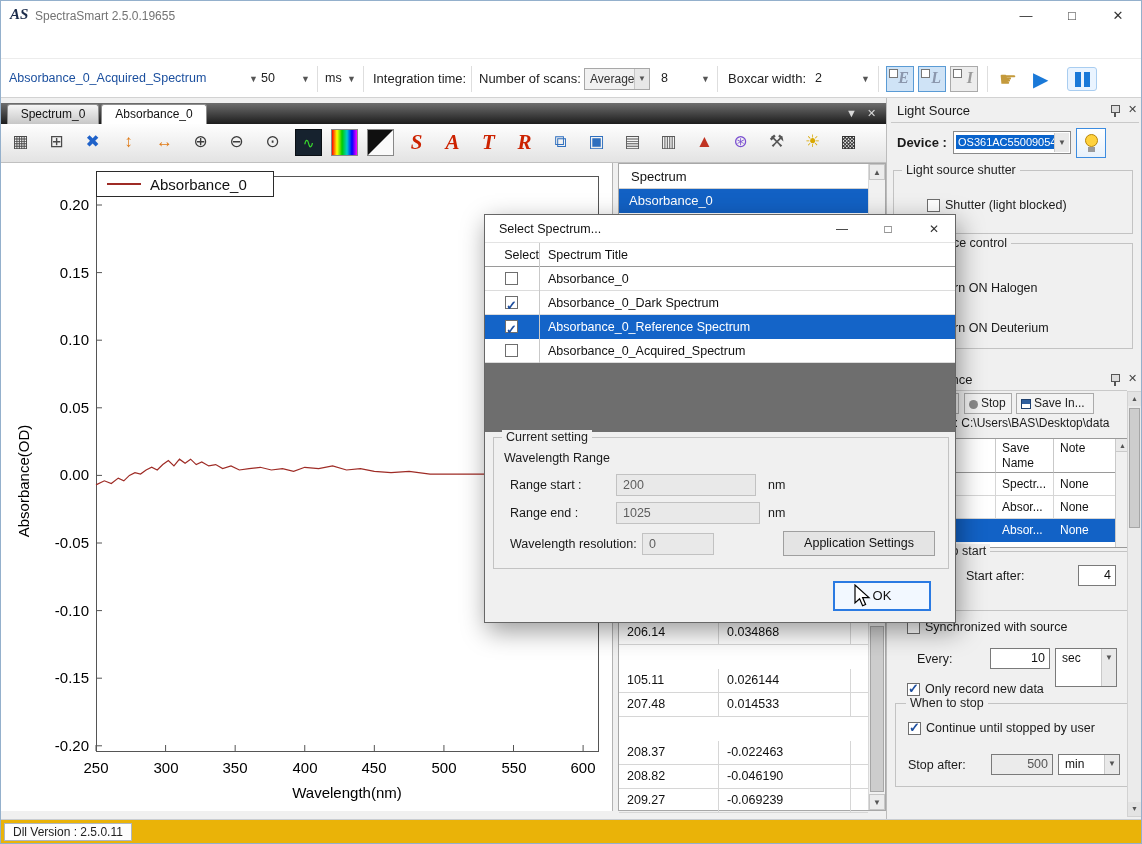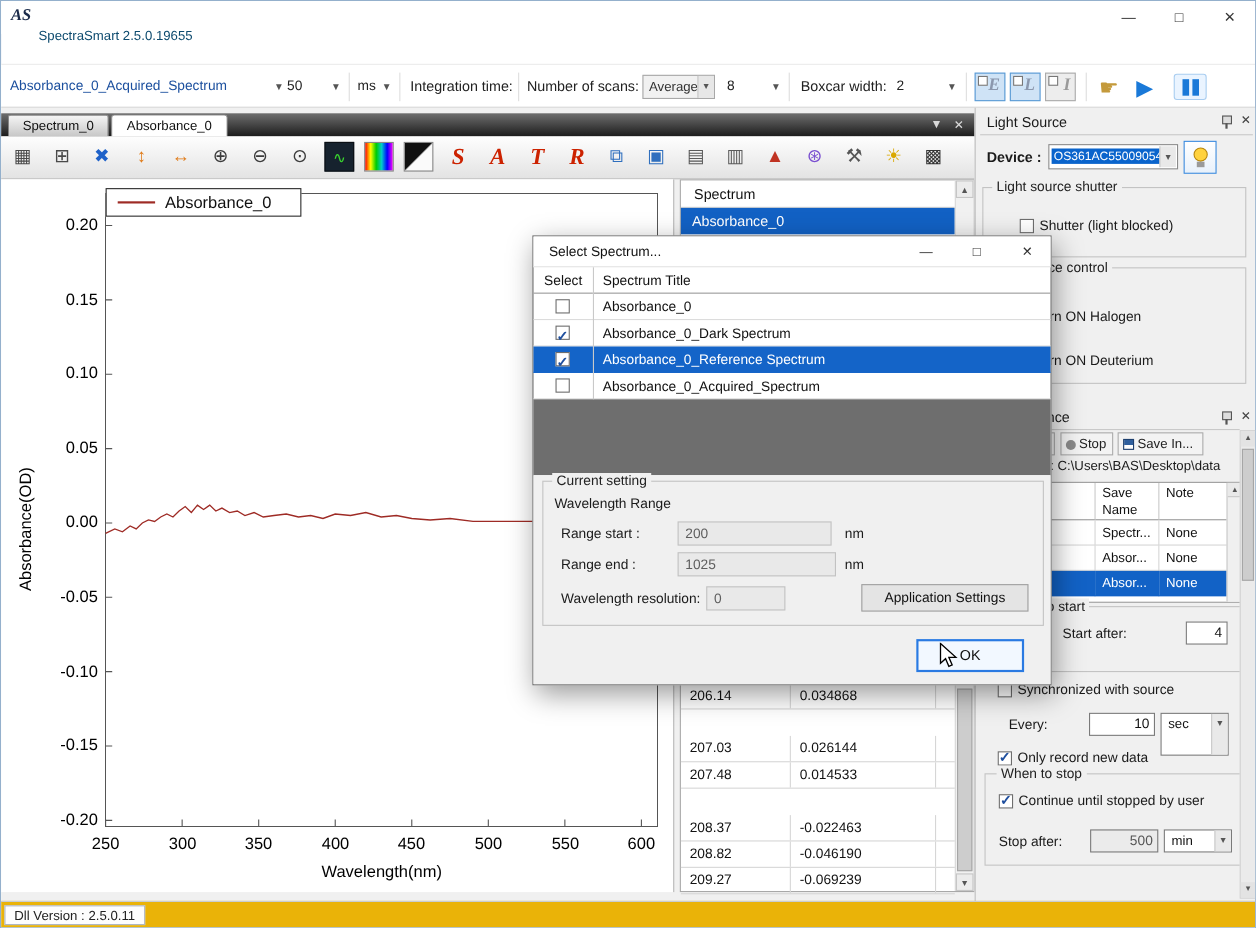--- a/index.html
+++ b/index.html
@@ -3,21 +3,21 @@
 <meta charset="utf-8">
 <style>
   *{margin:0;padding:0;box-sizing:border-box}
   html,body{background:#fff}
   #app{position:relative;width:1142px;height:844px;background:#fff;border:1px solid #94b0cc;
        font-family:"Liberation Sans",sans-serif;font-size:13px;color:#1a1a1a;overflow:hidden}
   
   .titlebar{position:absolute;left:0;top:0;right:0;height:30px;background:#fff}
   .logo{position:absolute;left:9px;top:5px;width:20px;height:20px;font-family:"Liberation Serif",serif;
         font-style:italic;font-weight:bold;font-size:15px;color:#1b2b4a}
-  .win-title{position:absolute;left:34px;top:16px;height:30px;line-height:30px;font-size:12px;color:#0c4a6e}
+  .win-title{position:absolute;left:34px;top:0;height:30px;line-height:30px;font-size:12px;color:#737373}
   .win-btn{position:absolute;top:0;width:46px;height:30px;text-align:center;line-height:30px;font-size:13px;color:#333}
   
   .menubar{position:absolute;left:0;top:30px;right:0;height:27px;background:#fff}
   .menu-item{display:inline-block;padding:5px 12px;font-size:13px;color:#111}
   
   .toolbar{position:absolute;left:0;top:57px;right:0;height:40px;background:#fff;border-top:1px solid #ececec;border-bottom:1px solid #d2d2d2}
   .tb-lbl{position:absolute;top:12px;font-size:13px;color:#222;white-space:nowrap}
   .tb-val{position:absolute;top:12px;font-size:12.5px;color:#222}
   .dd{position:absolute;top:15px;font-size:9px;color:#555}
   .vsep{position:absolute;top:7px;width:1px;height:26px;background:#dedede}
@@ -264,21 +264,21 @@
         <span class="sarrow" style="top:0">▲</span>
         <span class="sarrow" style="bottom:0">▼</span>
         <span class="sthumb" style="top:462px;height:166px"></span>
       </div>
       <div class="stable">
         <div class="srow" style="top:0">
             <span class="scell" style="left:0;width:100px">206.14</span>
             <span class="scell" style="left:100px;width:132px">0.034868</span>
           </div>
         <div class="srow" style="top:48px">
-            <span class="scell" style="left:0;width:100px">207.03</span>
+            <span class="scell" style="left:0;width:100px">105.11</span>
             <span class="scell" style="left:100px;width:132px">0.026144</span>
           </div>
         <div class="srow" style="top:72px">
             <span class="scell" style="left:0;width:100px">207.48</span>
             <span class="scell" style="left:100px;width:132px">0.014533</span>
           </div>
         <div class="srow" style="top:120px">
             <span class="scell" style="left:0;width:100px">208.37</span>
             <span class="scell" style="left:100px;width:132px">-0.022463</span>
           </div>
@@ -405,21 +405,21 @@
     <span class="status-cell">Dll Version : 2.5.0.11</span>
   </div>
 
   <div class="dlg">
     <div class="dlg-title">
       <span class="t">Select Spectrum...</span>
       <span class="dlg-wbtn" style="left:341px">—</span>
       <span class="dlg-wbtn" style="left:387px">□</span>
       <span class="dlg-wbtn" style="left:433px">✕</span>
     </div>
-    <span class="dlg-hcell" style="left:0;width:54px;text-align:center">Select</span>
+    <span class="dlg-hcell" style="left:0;width:54px;text-align:right">Select</span>
     <span class="dlg-hcell" style="left:55px;right:0;padding-left:8px">Spectrum Title</span>
     <div class="dlg-vline"></div>
 
     <div class="dlg-row" style="top:52px">
       <span class="cb" style="left:20px;top:5px"></span>
       <span style="position:absolute;left:63px">Absorbance_0</span>
     </div>
     <div class="dlg-row" style="top:76px">
       <span class="cb on" style="left:20px;top:5px"></span>
       <span style="position:absolute;left:63px">Absorbance_0_Dark Spectrum</span>

